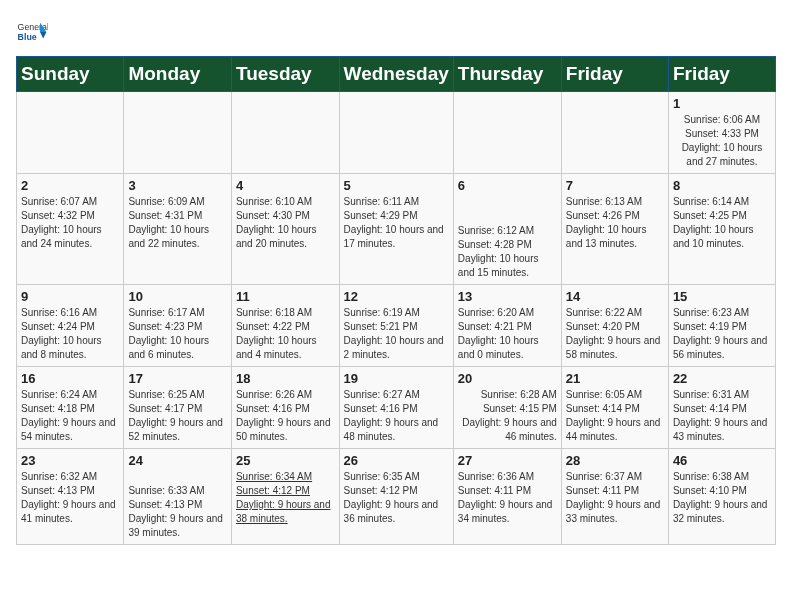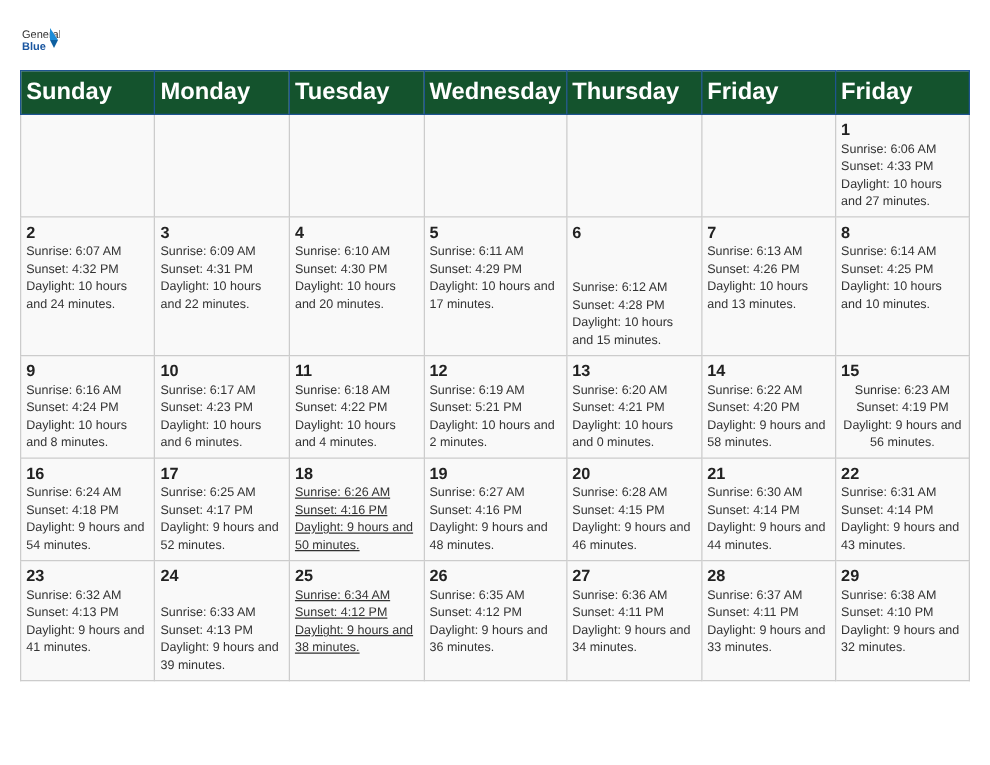--- a/index.html
+++ b/index.html
@@ -113,21 +113,21 @@
   <tbody id="calendar-body">
   <tr>
         <td class="empty-cell"></td>
         <td class="empty-cell"></td>
         <td class="empty-cell"></td>
         <td class="empty-cell"></td>
         <td class="empty-cell"></td>
         <td class="empty-cell"></td>
         <td>
           <span class="day-number">1</span>
-          <div class="day-info" style="white-space: pre-line;">Sunrise: 6:06 AM
+          <div class="day-info" style="white-space: pre-line; text-align: center;">Sunrise: 6:06 AM
 Sunset: 4:33 PM
 Daylight: 10 hours and 27 minutes.</div>
         </td>
       </tr>
       <tr>
         <td>
           <span class="day-number">2</span>
           <div class="day-info" style="white-space: pre-line;">Sunrise: 6:07 AM
 Sunset: 4:32 PM
 Daylight: 10 hours and 24 minutes.</div>
@@ -201,59 +201,59 @@
 Daylight: 10 hours and 0 minutes.</div>
         </td>
         <td>
           <span class="day-number">14</span>
           <div class="day-info" style="white-space: pre-line;">Sunrise: 6:22 AM
 Sunset: 4:20 PM
 Daylight: 9 hours and 58 minutes.</div>
         </td>
         <td>
           <span class="day-number">15</span>
-          <div class="day-info" style="white-space: pre-line; text-align: center;">Sunrise: 6:23 AM
+          <div class="day-info" style="white-space: pre-line;">Sunrise: 6:23 AM
 Sunset: 4:19 PM
 Daylight: 9 hours and 56 minutes.</div>
         </td>
       </tr>
       <tr>
         <td>
           <span class="day-number">16</span>
           <div class="day-info" style="white-space: pre-line;">Sunrise: 6:24 AM
 Sunset: 4:18 PM
 Daylight: 9 hours and 54 minutes.</div>
         </td>
         <td>
           <span class="day-number">17</span>
           <div class="day-info" style="white-space: pre-line;">Sunrise: 6:25 AM
 Sunset: 4:17 PM
 Daylight: 9 hours and 52 minutes.</div>
         </td>
         <td>
           <span class="day-number">18</span>
-          <div class="day-info" style="white-space: pre-line; text-decoration: underline;">Sunrise: 6:26 AM
+          <div class="day-info" style="white-space: pre-line;">Sunrise: 6:26 AM
 Sunset: 4:16 PM
 Daylight: 9 hours and 50 minutes.</div>
         </td>
         <td>
           <span class="day-number">19</span>
           <div class="day-info" style="white-space: pre-line;">Sunrise: 6:27 AM
 Sunset: 4:16 PM
 Daylight: 9 hours and 48 minutes.</div>
         </td>
         <td>
           <span class="day-number">20</span>
-          <div class="day-info" style="white-space: pre-line;">Sunrise: 6:28 AM
+          <div class="day-info" style="white-space: pre-line; text-align: right;">Sunrise: 6:28 AM
 Sunset: 4:15 PM
 Daylight: 9 hours and 46 minutes.</div>
         </td>
         <td>
           <span class="day-number">21</span>
-          <div class="day-info" style="white-space: pre-line;">Sunrise: 6:30 AM
+          <div class="day-info" style="white-space: pre-line;">Sunrise: 6:05 AM
 Sunset: 4:14 PM
 Daylight: 9 hours and 44 minutes.</div>
         </td>
         <td>
           <span class="day-number">22</span>
           <div class="day-info" style="white-space: pre-line;">Sunrise: 6:31 AM
 Sunset: 4:14 PM
 Daylight: 9 hours and 43 minutes.</div>
         </td>
       </tr>
@@ -288,20 +288,20 @@
 Sunset: 4:11 PM
 Daylight: 9 hours and 34 minutes.</div>
         </td>
         <td>
           <span class="day-number">28</span>
           <div class="day-info" style="white-space: pre-line;">Sunrise: 6:37 AM
 Sunset: 4:11 PM
 Daylight: 9 hours and 33 minutes.</div>
         </td>
         <td>
-          <span class="day-number">29</span>
+          <span class="day-number">46</span>
           <div class="day-info" style="white-space: pre-line;">Sunrise: 6:38 AM
 Sunset: 4:10 PM
 Daylight: 9 hours and 32 minutes.</div>
         </td>
       </tr>
     </tbody>
 </table>
 
 </body></html>

